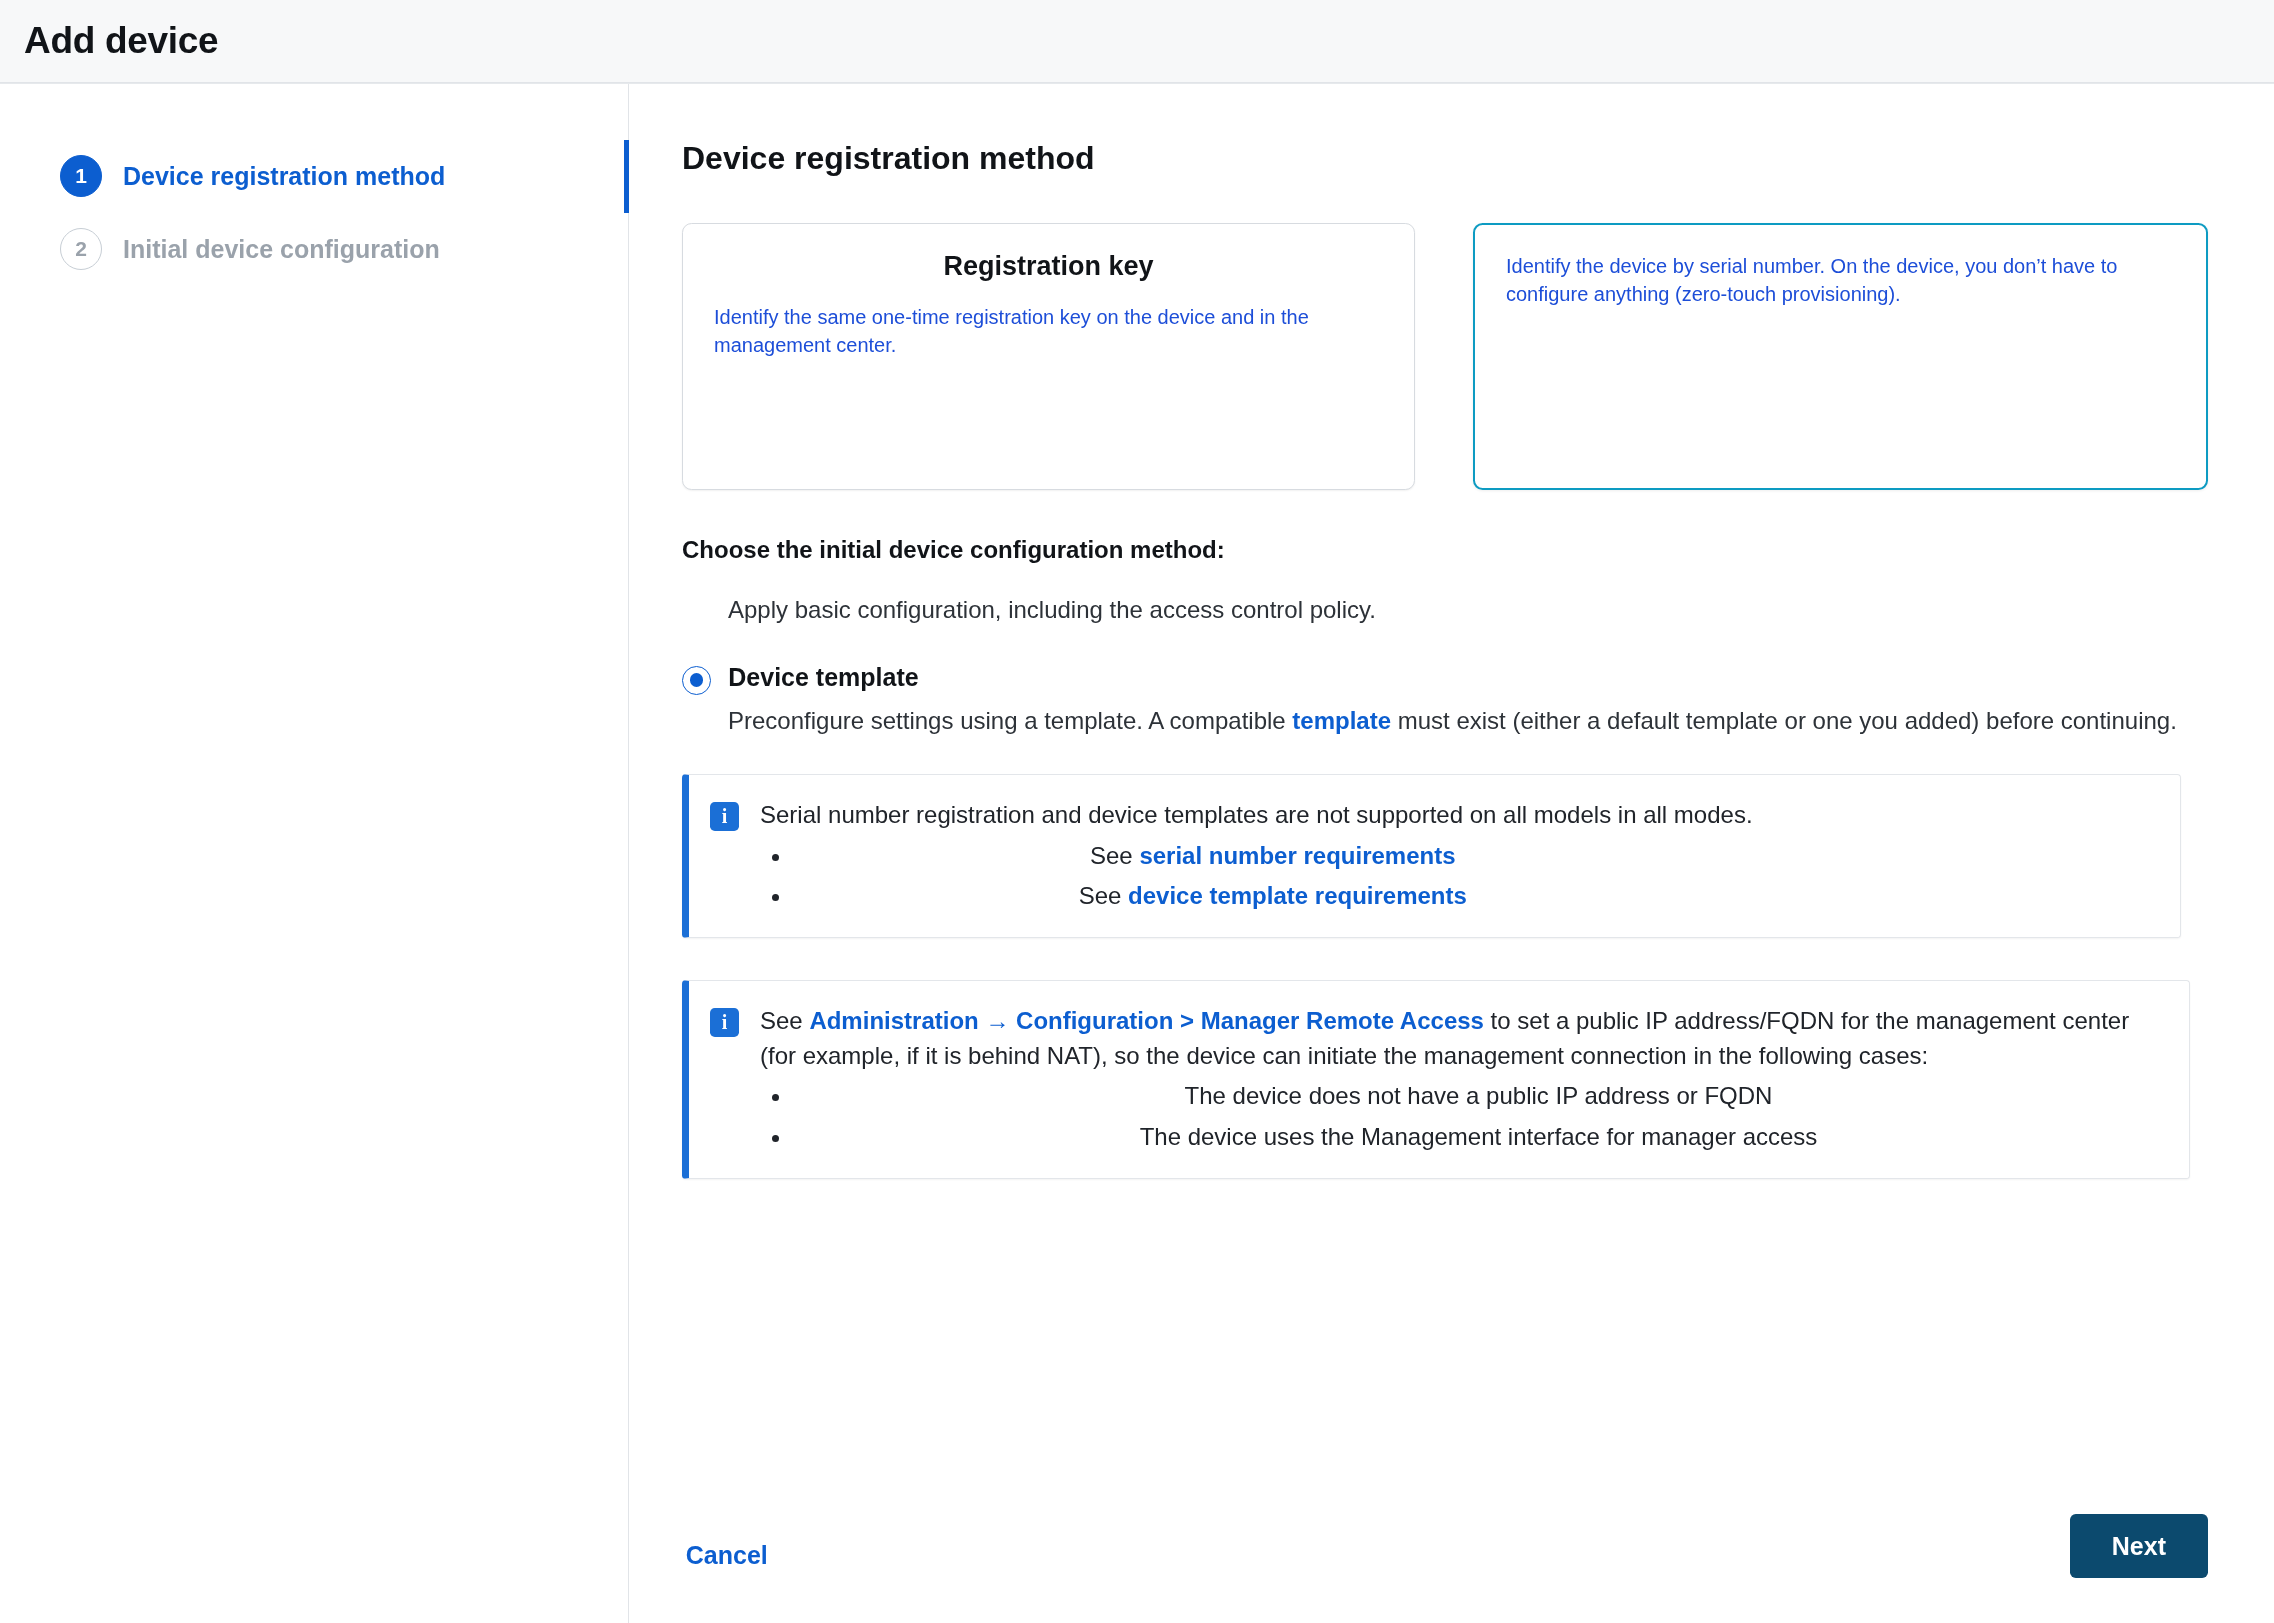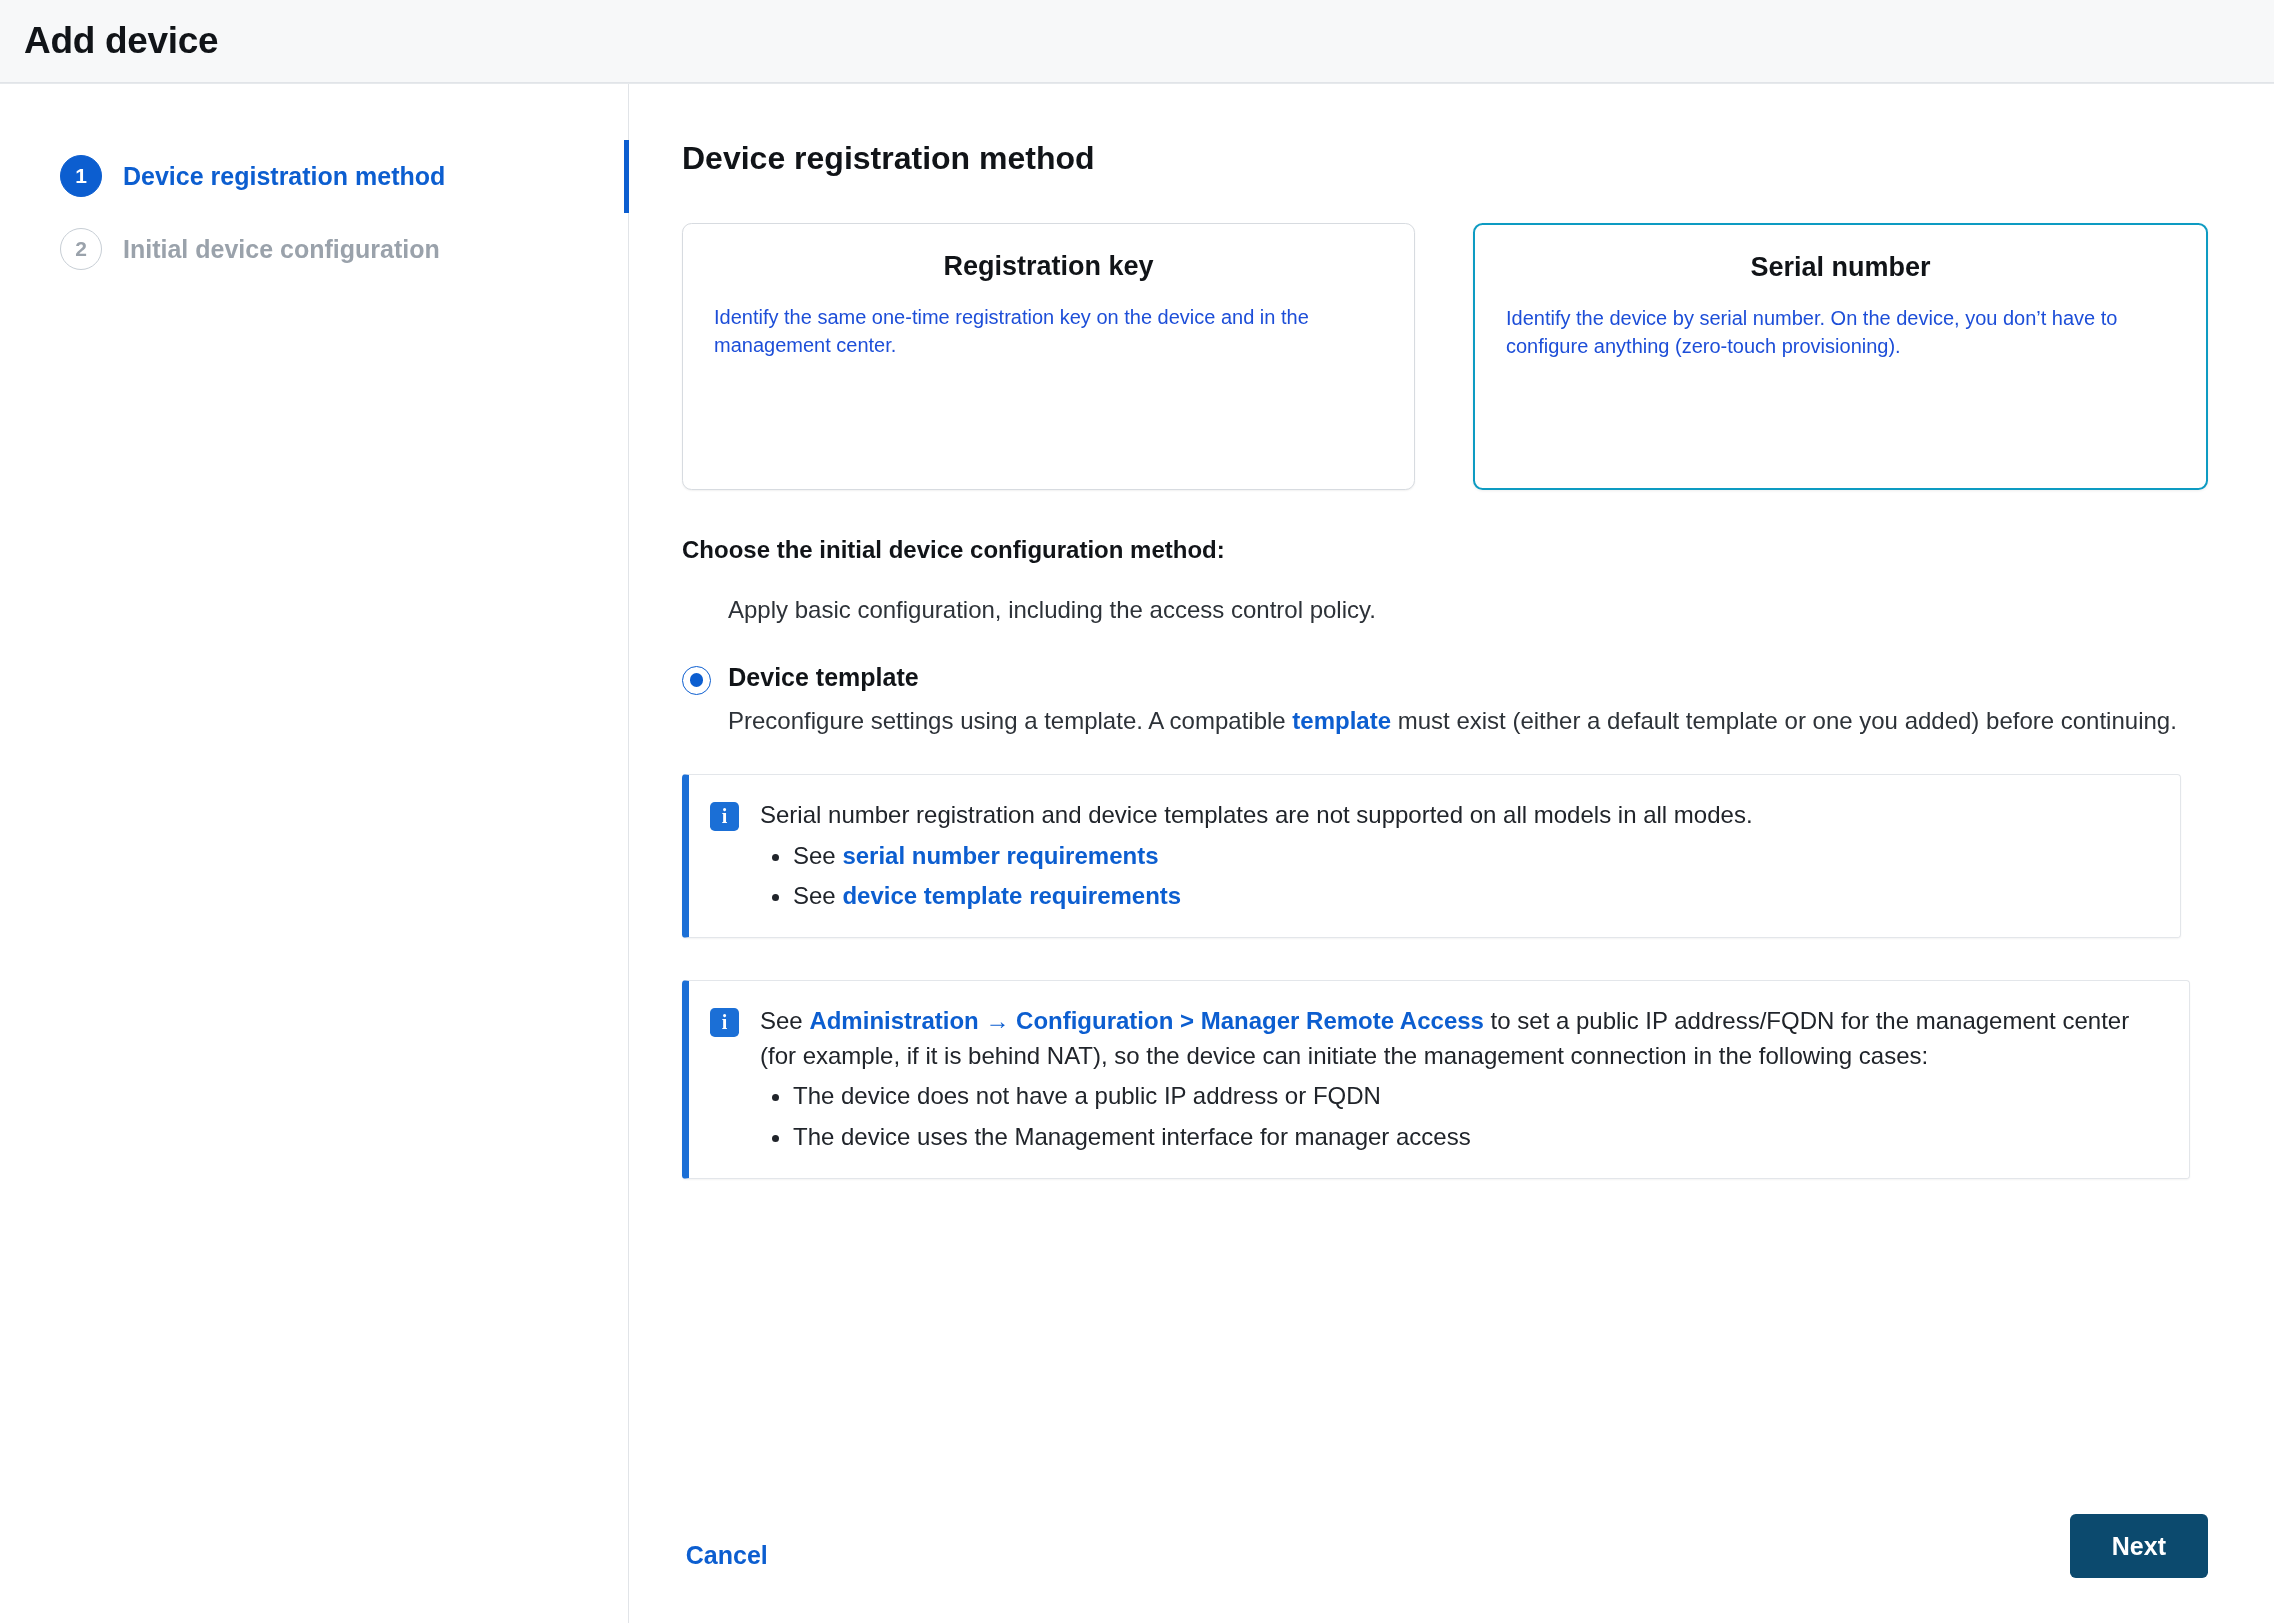--- a/index.html
+++ b/index.html
@@ -220,20 +220,21 @@
     margin-top: 3.8px;
   }
   .callout-body {
     font-size: 24px;
     line-height: 1.45;
     color: #20242a;
   }
   .callout-body ul {
     margin: 5px 0 0 0;
     padding-left: 33px;
+    text-align: center;
   }
   .callout-body li { margin-top: 5.8px; }
   .callout-body .link { color: #0c5ed0; font-weight: bold; }
 
   
   .footer {
     position: absolute;
     left: 53px;
     right: 67px;
     bottom: 46px;
@@ -285,21 +286,20 @@
 
   <div class="panel">
     <h2>Device registration method</h2>
 
     <div class="cards">
       <div class="card unselected">
         <div class="card-title">Registration key</div>
         <div class="card-desc">Identify the same one-time registration key on the device and in the management center.</div>
       </div>
       <div class="card selected">
-        <div class="card-title">Serial number</div>
         <div class="card-desc">Identify the device by serial number. On the device, you don’t have to configure anything (zero-touch provisioning).</div>
       </div>
     </div>
 
     <div class="section-label">Choose the initial device configuration method:</div>
 
     <div class="radio-desc">Apply basic configuration, including the access control policy.</div>
 
     <div class="radio-row">
       <div class="radio checked"></div>

